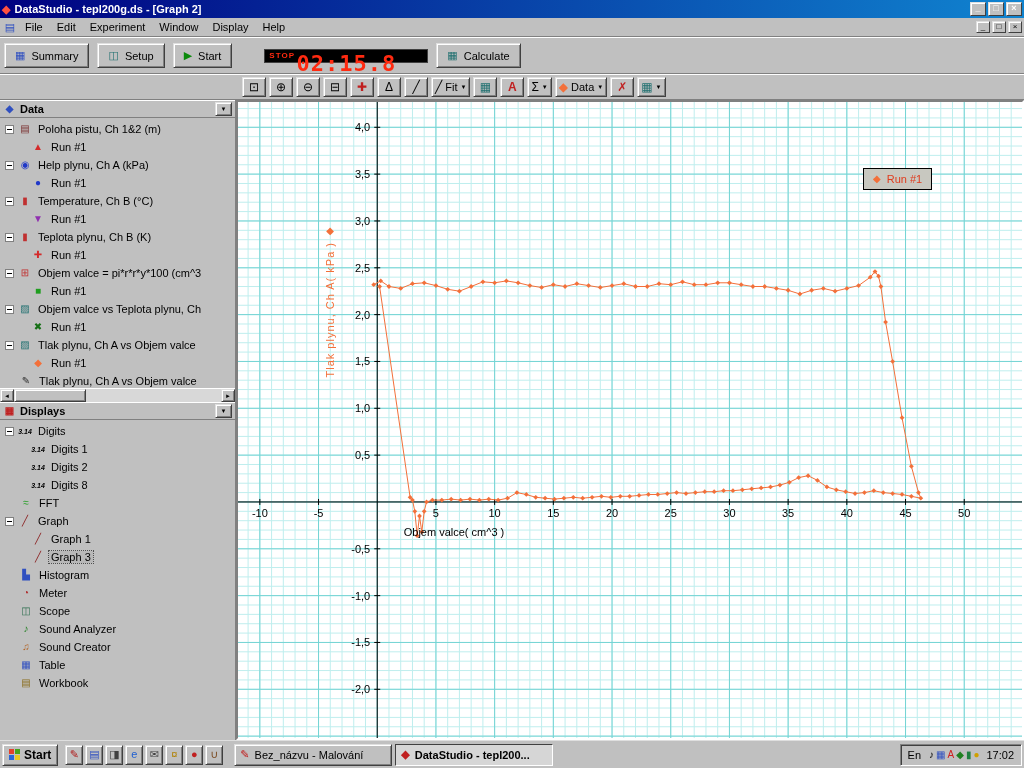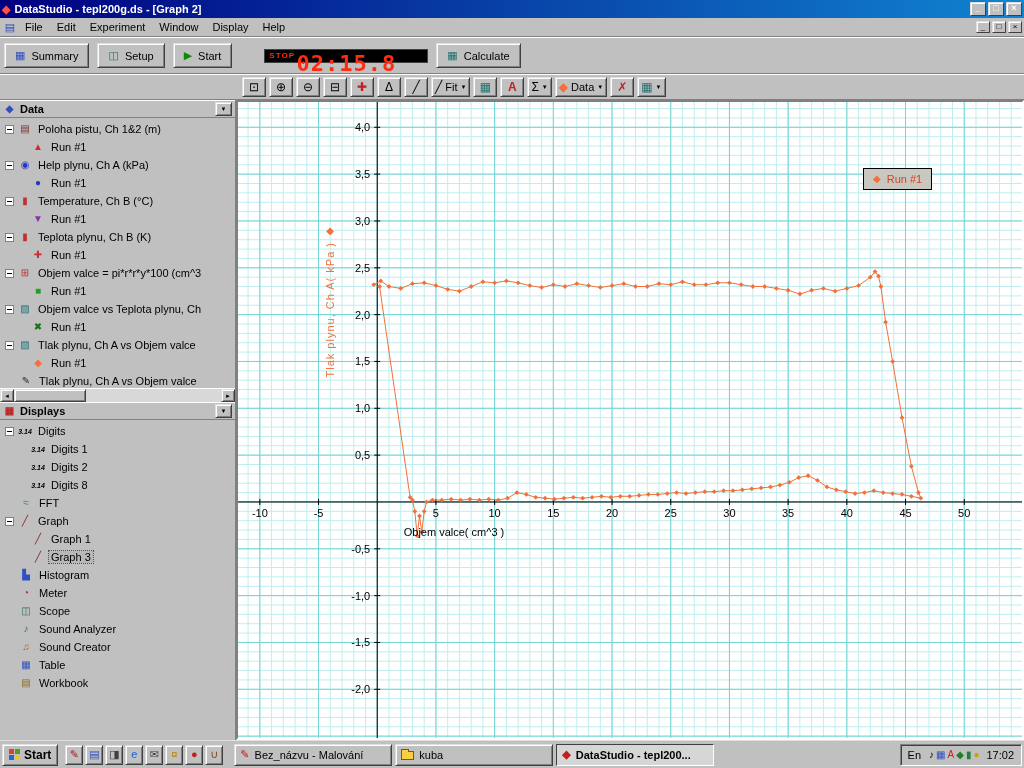--- a/index.html
+++ b/index.html
@@ -755,24 +755,20 @@
         <span class="ql raised" style="color: rgb(64, 64, 64);">✉</span>
         <span class="ql raised" style="color: rgb(176, 128, 0);">¤</span>
         <span class="ql raised" style="color: rgb(192, 32, 32);">●</span>
         <span class="ql raised" style="color: rgb(122, 74, 32);">∪</span>
       </span>
     <span class="tasks">
       <span class="task raised">
         <span class="ticon16 red">✎</span>
         <span>Bez_názvu - Malování</span>
       </span>
-      <span class="task raised">
-        <span class="folder"></span>
-        <span>kuba</span>
-      </span>
       <span class="task raised active">
         <span class="ticon16 red">◆</span>
         <span>DataStudio - tepl200...</span>
       </span>
     </span>
     <span class="tray sunken">
       <span>En</span>
       <span class="quicklaunch">
 
       <span class="tray-ic" style="color: rgb(0, 0, 0);">♪</span>

